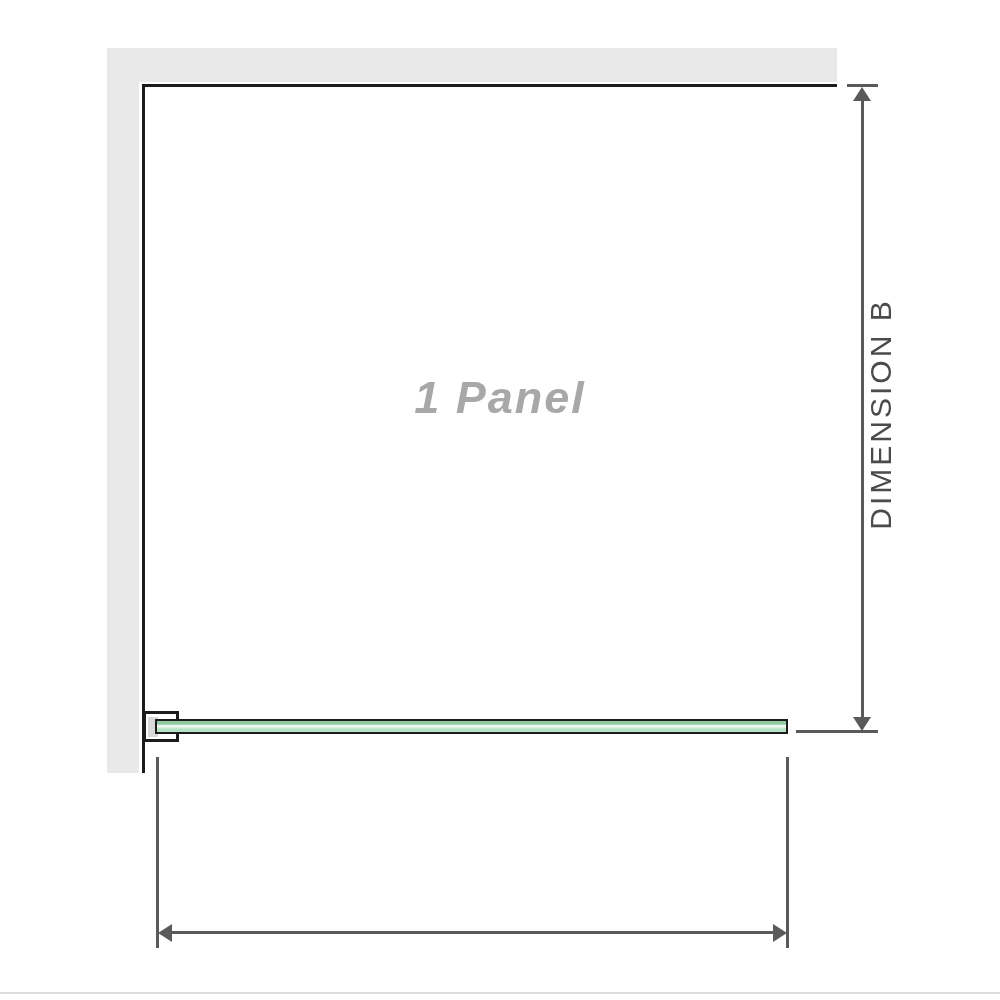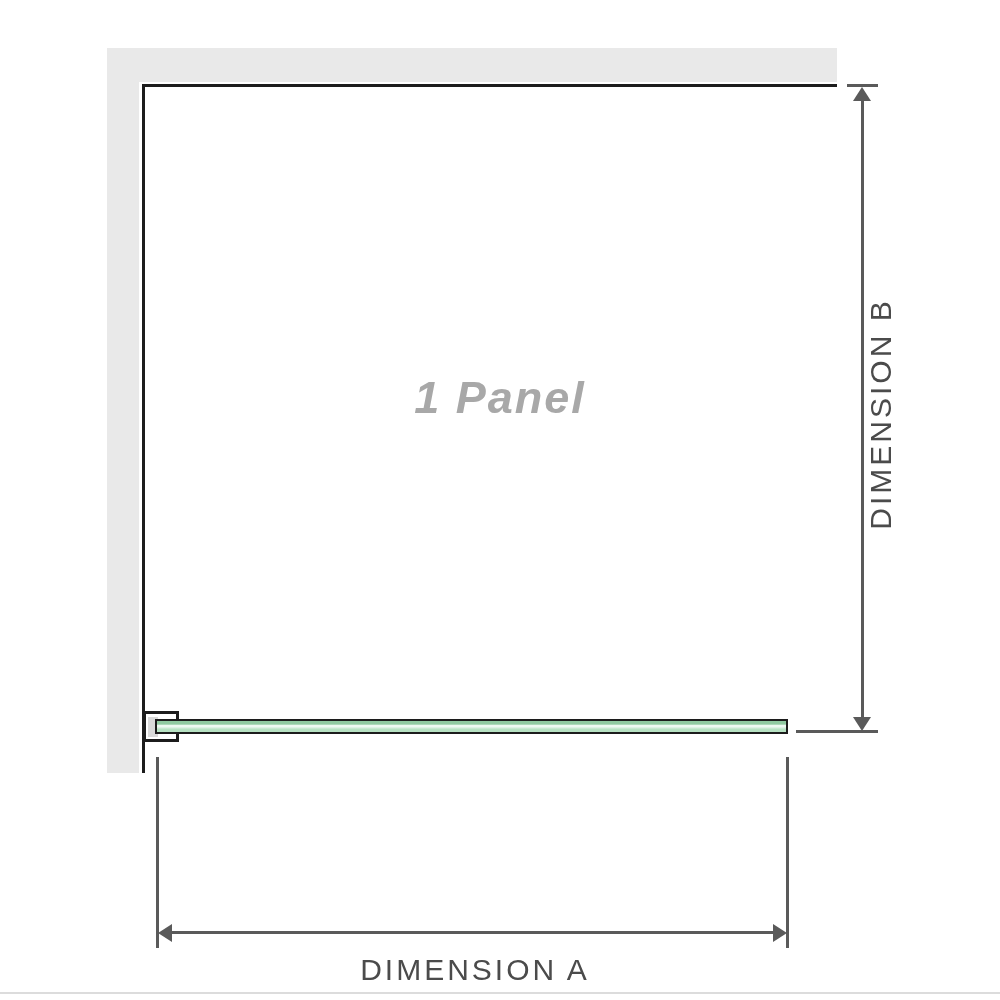--- a/index.html
+++ b/index.html
@@ -111,17 +111,16 @@
   <div class="abs dim dimB-line"></div>
   <div class="abs arrow arrow-up"></div>
   <div class="abs arrow arrow-down"></div>
   <div class="abs dim-label dimB-label">DIMENSION B</div>
 
   <div class="abs dim tickA-left"></div>
   <div class="abs dim tickA-right"></div>
   <div class="abs dim dimA-line"></div>
   <div class="abs arrow arrow-left"></div>
   <div class="abs arrow arrow-right"></div>
-  <div class="abs dim-label dimA-label">DIMENSION A</div>
 
   <div class="abs divider"></div>
 
 </div>
 
 </body></html>

